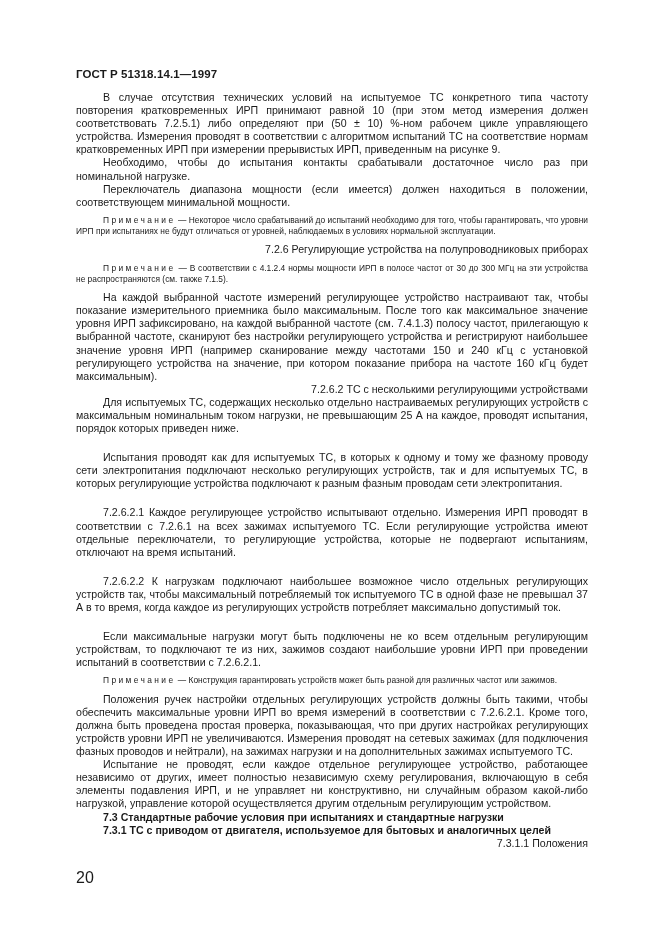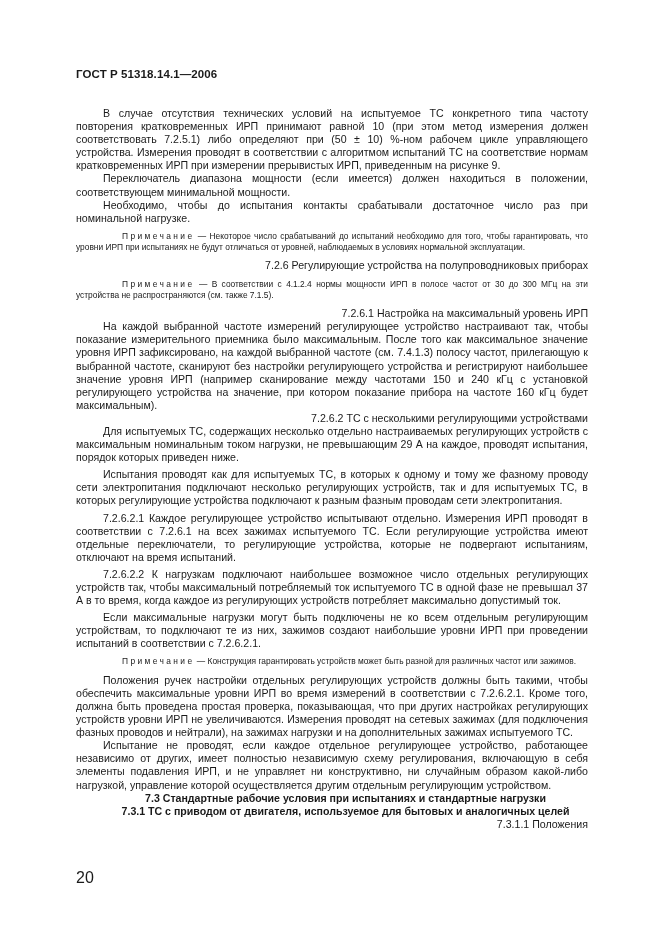--- a/index.html
+++ b/index.html
@@ -1,42 +1,41 @@
 <!DOCTYPE html>
 <html><head>
 <meta charset="utf-8">
 <style>
   html, body { margin: 0; padding: 0; background: #ffffff; }
   body { width: 661px; height: 936px; position: relative; overflow: hidden; font-family: "Liberation Sans", sans-serif; color: #1a1a1a; }
   .header { position: absolute; left: 76px; top: 68px; font-weight: bold; font-size: 11.5px; letter-spacing: 0.1px; }
-  .body { position: absolute; left: 76px; top: 107px; width: 512px; font-size: 10.6px; line-height: 13.1px; }
+  .body { position: absolute; left: 76px; top: 91px; width: 512px; font-size: 10.6px; line-height: 13.1px; }
   p { margin: 0; text-align: justify; text-indent: 27px; }
   p.note { font-size: 8.4px; line-height: 11.3px; margin-top: 6px; margin-bottom: 6px; }
-  p.note .spaced { letter-spacing: 2.4px; margin-left: 19px; }
+  p.note .spaced { letter-spacing: 2.4px; }
   p.heading { text-align: right; }
-  p.bold { font-weight: bold; text-align: center; }
-  .gap { margin-top: 4px; }
+  p.bold { font-weight: bold; text-align: left; }
+  .gap { margin-top: 16px; }
   .pagenum { position: absolute; left: 76px; top: 869px; font-size: 16px; }
 </style>
 </head>
 <body>
 
-<div class="header">ГОСТ Р 51318.14.1—2006</div>
+<div class="header">ГОСТ Р 51318.14.1—1997</div>
 
 <div class="body">
   <p>В случае отсутствия технических условий на испытуемое ТС конкретного типа частоту повторения кратковременных ИРП принимают равной 10 (при этом метод измерения должен соответствовать 7.2.5.1) либо определяют при (50 ± 10) %-ном рабочем цикле управляющего устройства. Измерения проводят в соответствии с алгоритмом испытаний ТС на соответствие нормам кратковременных ИРП при измерении прерывистых ИРП, приведенным на рисунке 9.</p>
+  <p>Необходимо, чтобы до испытания контакты срабатывали достаточное число раз при номинальной нагрузке.</p>
   <p>Переключатель диапазона мощности (если имеется) должен находиться в положении, соответствующем минимальной мощности.</p>
-  <p>Необходимо, чтобы до испытания контакты срабатывали достаточное число раз при номинальной нагрузке.</p>
   <p class="note"><span class="spaced">Примечание</span> <span>— Некоторое число срабатываний до испытаний необходимо для того, чтобы гарантировать, что уровни ИРП при испытаниях не будут отличаться от уровней, наблюдаемых в условиях нормальной эксплуатации.</span></p>
   <p class="heading">7.2.6  Регулирующие устройства на полупроводниковых приборах</p>
   <p class="note"><span class="spaced">Примечание</span> <span>— В соответствии с 4.1.2.4 нормы мощности ИРП в полосе частот от 30 до 300 МГц на эти устройства не распространяются (см. также 7.1.5).</span></p>
-  <p class="heading">7.2.6.1  Настройка на максимальный уровень ИРП</p>
   <p>На каждой выбранной частоте измерений регулирующее устройство настраивают так, чтобы показание измерительного приемника было максимальным. После того как максимальное значение уровня ИРП зафиксировано, на каждой выбранной частоте (см. 7.4.1.3) полосу частот, прилегающую к выбранной частоте, сканируют без настройки регулирующего устройства и регистрируют наибольшее значение уровня ИРП (например сканирование между частотами 150 и 240 кГц с установкой регулирующего устройства на значение, при котором показание прибора на частоте 160 кГц будет максимальным).</p>
   <p class="heading">7.2.6.2  ТС с несколькими регулирующими устройствами</p>
-  <p>Для испытуемых ТС, содержащих несколько отдельно настраиваемых регулирующих устройств с максимальным номинальным током нагрузки, не превышающим 29 А на каждое, проводят испытания, порядок которых приведен ниже.</p>
+  <p>Для испытуемых ТС, содержащих несколько отдельно настраиваемых регулирующих устройств с максимальным номинальным током нагрузки, не превышающим 25 А на каждое, проводят испытания, порядок которых приведен ниже.</p>
   <p class="gap">Испытания проводят как для испытуемых ТС, в которых к одному и тому же фазному проводу сети электропитания подключают несколько регулирующих устройств, так и для испытуемых ТС, в которых регулирующие устройства подключают к разным фазным проводам сети электропитания.</p>
   <p class="gap">7.2.6.2.1  Каждое регулирующее устройство испытывают отдельно. Измерения ИРП проводят в соответствии с 7.2.6.1 на всех зажимах испытуемого ТС. Если регулирующие устройства имеют отдельные переключатели, то регулирующие устройства, которые не подвергают испытаниям, отключают на время испытаний.</p>
   <p class="gap">7.2.6.2.2 К нагрузкам подключают наибольшее возможное число отдельных регулирующих устройств так, чтобы максимальный потребляемый ток испытуемого ТС в одной фазе не превышал 37 А в то время, когда каждое из регулирующих устройств потребляет максимально допустимый ток.</p>
   <p class="gap">Если максимальные нагрузки могут быть подключены не ко всем отдельным регулирующим устройствам, то подключают те из них, зажимов создают наибольшие уровни ИРП при проведении испытаний в соответствии с 7.2.6.2.1.</p>
   <p class="note"><span class="spaced">Примечание</span> <span>— Конструкция гарантировать устройств может быть разной для различных частот или зажимов.</span></p>
   <p>Положения ручек настройки отдельных регулирующих устройств должны быть такими, чтобы обеспечить максимальные уровни ИРП во время измерений в соответствии с 7.2.6.2.1. Кроме того, должна быть проведена простая проверка, показывающая, что при других настройках регулирующих устройств уровни ИРП не увеличиваются. Измерения проводят на сетевых зажимах (для подключения фазных проводов и нейтрали), на зажимах нагрузки и на дополнительных зажимах испытуемого ТС.</p>
   <p>Испытание не проводят, если каждое отдельное регулирующее устройство, работающее независимо от других, имеет полностью независимую схему регулирования, включающую в себя элементы подавления ИРП, и не управляет ни конструктивно, ни случайным образом какой-либо нагрузкой, управление которой осуществляется другим отдельным регулирующим устройством.</p>
   <p class="bold">7.3  Стандартные рабочие условия при испытаниях и стандартные нагрузки</p>
   <p class="bold">7.3.1  ТС с приводом от двигателя, используемое для бытовых и аналогичных целей</p>
   <p class="heading">7.3.1.1  Положения</p>

